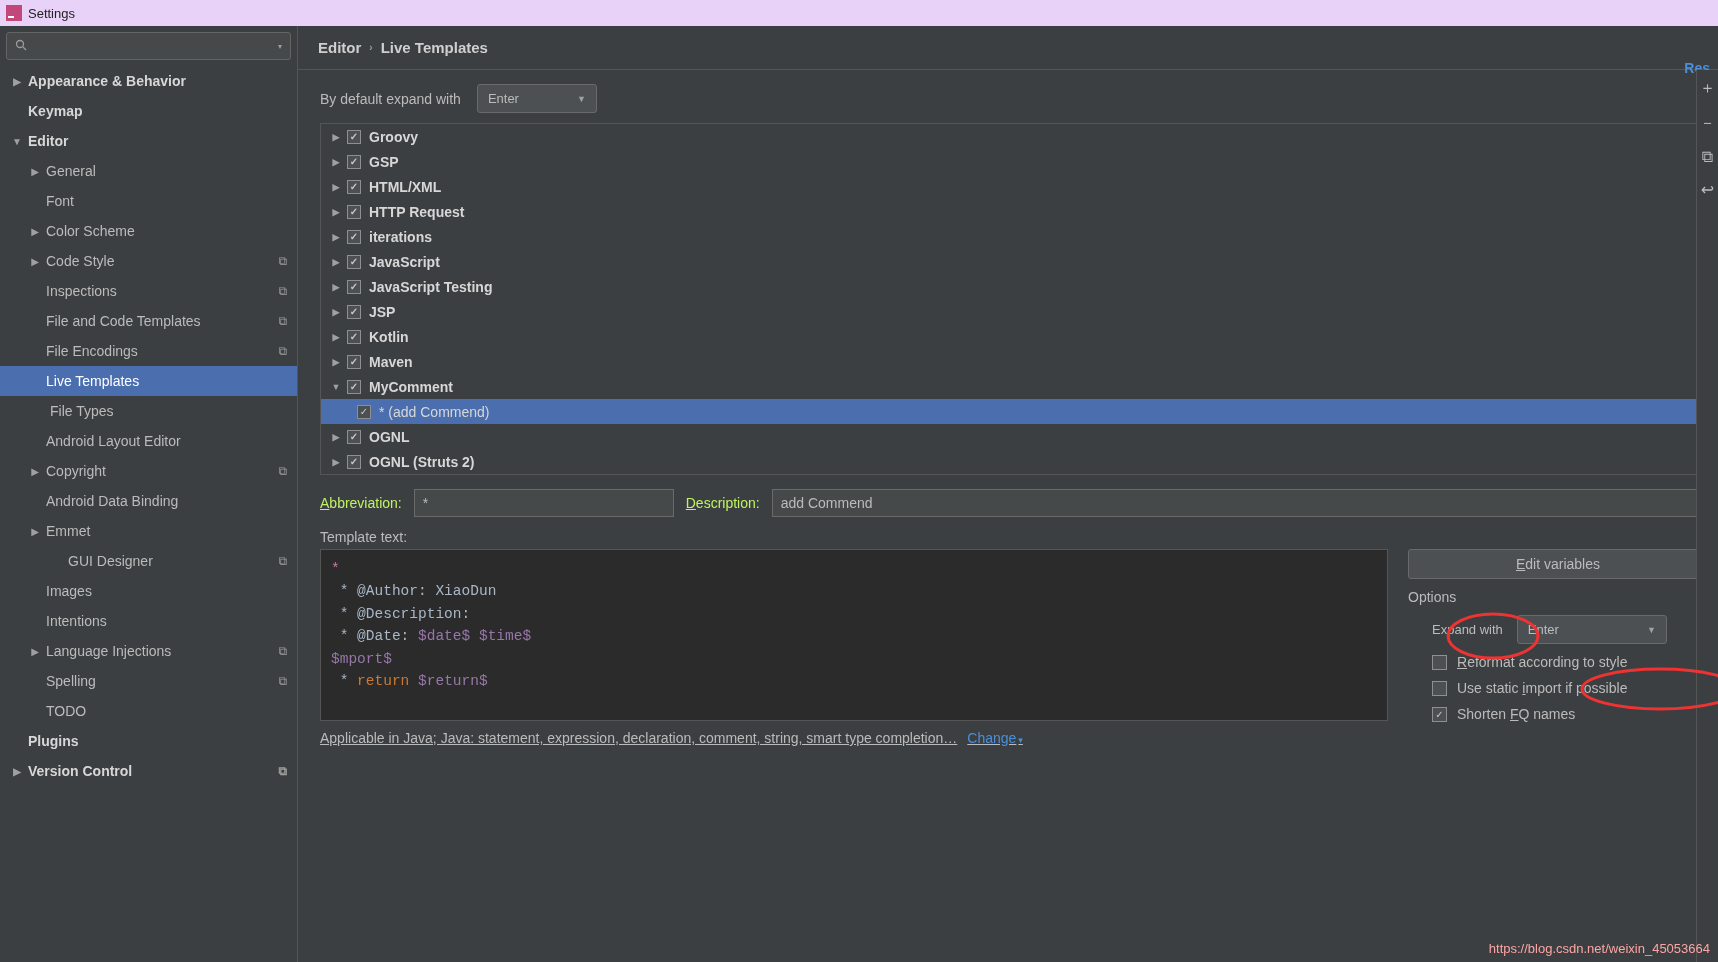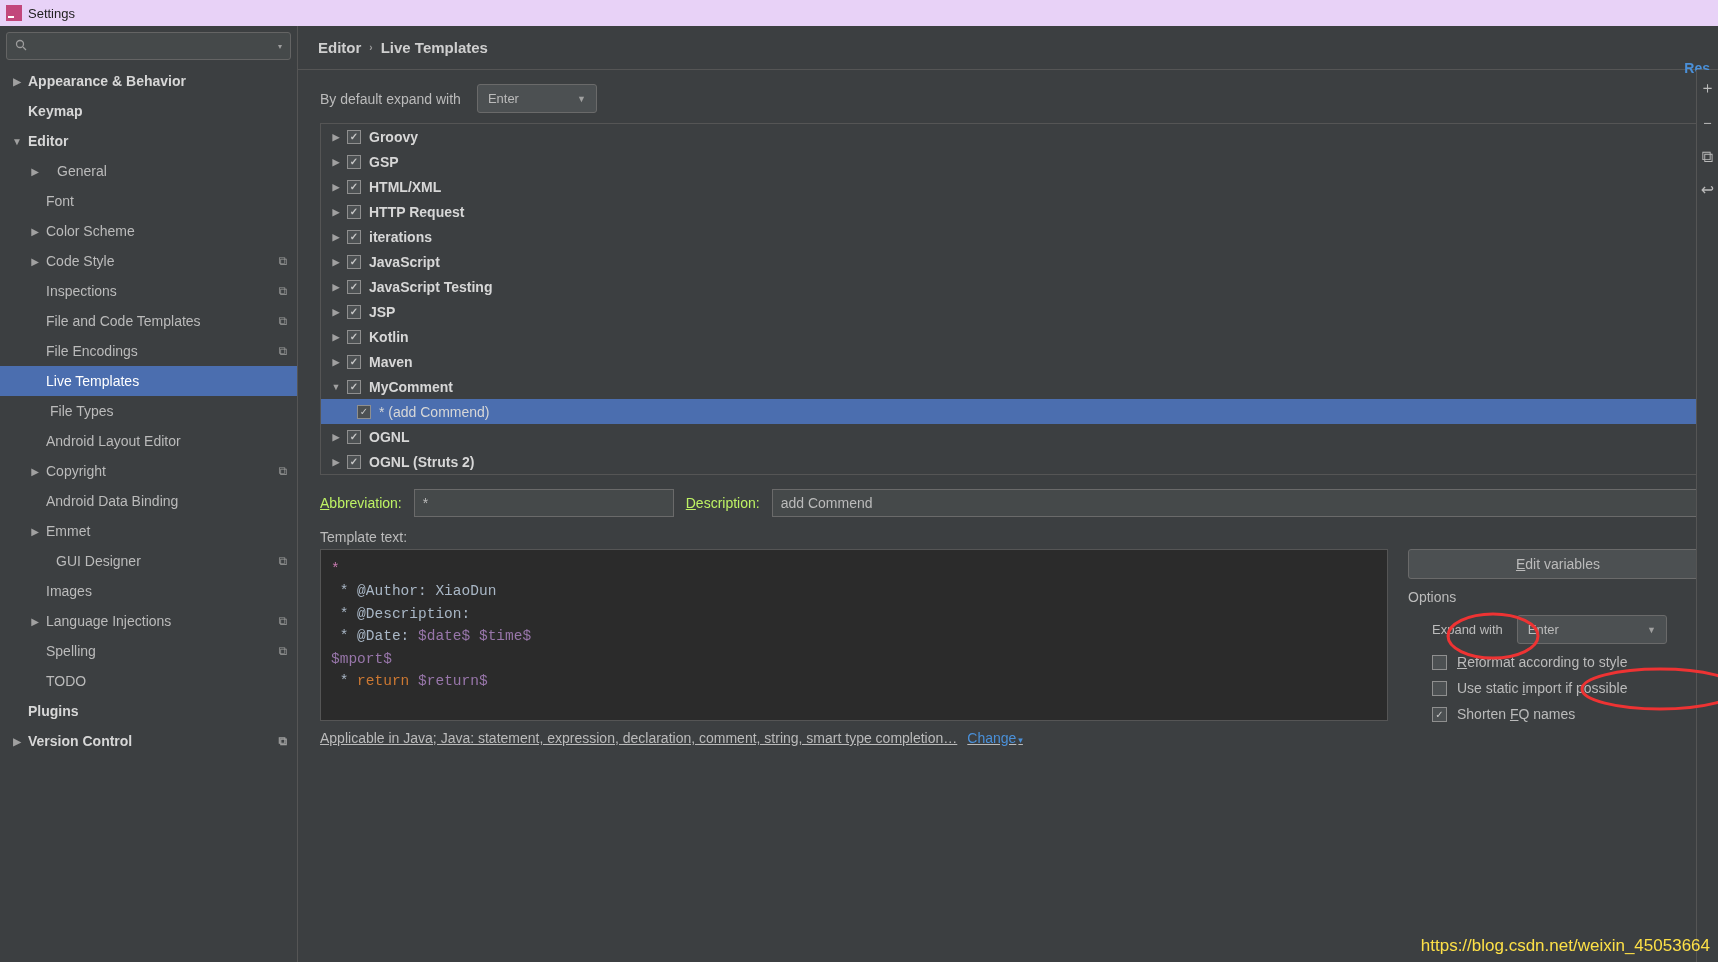--- a/index.html
+++ b/index.html
@@ -51,21 +51,21 @@
 .btn { background:#4c5052; border:1px solid #6a6a6a; border-radius:3px; height:30px; display:flex; align-items:center; justify-content:center; color:#bbbbbb; cursor:pointer; font-size:14px;}
 .btn .ul{text-decoration:underline;}
 .options-title { color:#bbbbbb; font-size:14px; }
 .opt-row { display:flex; align-items:center; gap:10px; padding-left:24px;}
 .opt-cb{ width:15px;height:15px;border:1px solid #8f8f8f;background:#4c5052;display:inline-flex;align-items:center;justify-content:center;font-size:10px;color:#c8c8c8;}
 .opt-lbl{ font-size:14px; color:#bbbbbb;}
 .opt-lbl .ul{text-decoration:underline;}
 .applicable-row{ padding:8px 10px 0 22px; color:#bbbbbb; font-size:14px; display:flex; align-items:center; gap:10px;text-decoration:underline;}
 .applicable-row .change{ color:#4a90d9; cursor:pointer;}
 .dd-small{font-size:9px;color:#4a90d9;margin-left:2px;}
-.watermark{position:absolute;right:8px;bottom:6px;color:#fde047;font-size:17px;}
+.watermark{position:absolute;right:8px;bottom:6px;color:#fca5a5;font-size:13px;}
 svg.annot{position:absolute;pointer-events:none;}
 </style>
 </head>
 <body>
 
 <div class="titlebar">
   <span class="app-icon">
     <svg width="16" height="16">
         <rect width="16" height="16" fill="#c2477b"></rect>
         <rect x="2" y="11" width="6" height="2" fill="#fff"></rect>
@@ -95,21 +95,21 @@
         <div class="nav-item bold" style="padding-left: 10px;">
           <span class="tri" style="visibility: hidden;">▶</span>
           <span style="margin-left: 4px;">Keymap</span>
         </div>
         <div class="nav-item bold" style="padding-left: 10px;">
           <span class="tri">▼</span>
           <span style="margin-left: 4px;">Editor</span>
         </div>
         <div class="nav-item" style="padding-left: 28px;">
           <span class="tri">▶</span>
-          <span style="margin-left: 15px;">General</span>
+          <span style="margin-left: 4px;">General</span>
         </div>
         <div class="nav-item" style="padding-left: 28px;">
           <span class="tri" style="visibility: hidden;">▶</span>
           <span style="margin-left: 4px;">Font</span>
         </div>
         <div class="nav-item" style="padding-left: 28px;">
           <span class="tri">▶</span>
           <span style="margin-left: 4px;">Color Scheme</span>
         </div>
         <div class="nav-item" style="padding-left: 28px;">
@@ -150,28 +150,32 @@
           <span class="copy-icon">⧉</span>
         </div>
         <div class="nav-item" style="padding-left: 28px;">
           <span class="tri" style="visibility: hidden;">▶</span>
           <span style="margin-left: 4px;">Android Data Binding</span>
         </div>
         <div class="nav-item" style="padding-left: 28px;">
           <span class="tri">▶</span>
           <span style="margin-left: 4px;">Emmet</span>
         </div>
-        <div class="nav-item" style="padding-left: 38px;">
+        <div class="nav-item" style="padding-left: 38px; margin-left: 12px;">
           <span class="tri" style="visibility: hidden;">▶</span>
           <span style="margin-left: 4px;">GUI Designer</span>
           <span class="copy-icon">⧉</span>
         </div>
         <div class="nav-item" style="padding-left: 28px;">
           <span class="tri" style="visibility: hidden;">▶</span>
           <span style="margin-left: 4px;">Images</span>
+        </div>
+        <div class="nav-item" style="padding-left: 28px;">
+          <span class="tri" style="visibility: hidden;">▶</span>
+          <span style="margin-left: 4px;">Intentions</span>
         </div>
         <div class="nav-item" style="padding-left: 28px;">
           <span class="tri">▶</span>
           <span style="margin-left: 4px;">Language Injections</span>
           <span class="copy-icon">⧉</span>
         </div>
         <div class="nav-item" style="padding-left: 28px;">
           <span class="tri" style="visibility: hidden;">▶</span>
           <span style="margin-left: 4px;">Spelling</span>
           <span class="copy-icon">⧉</span>

